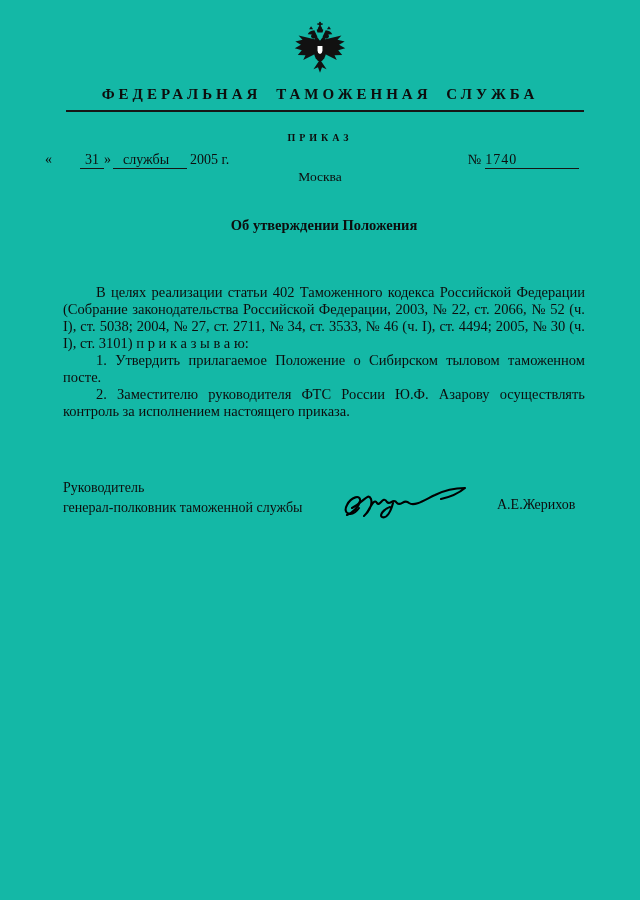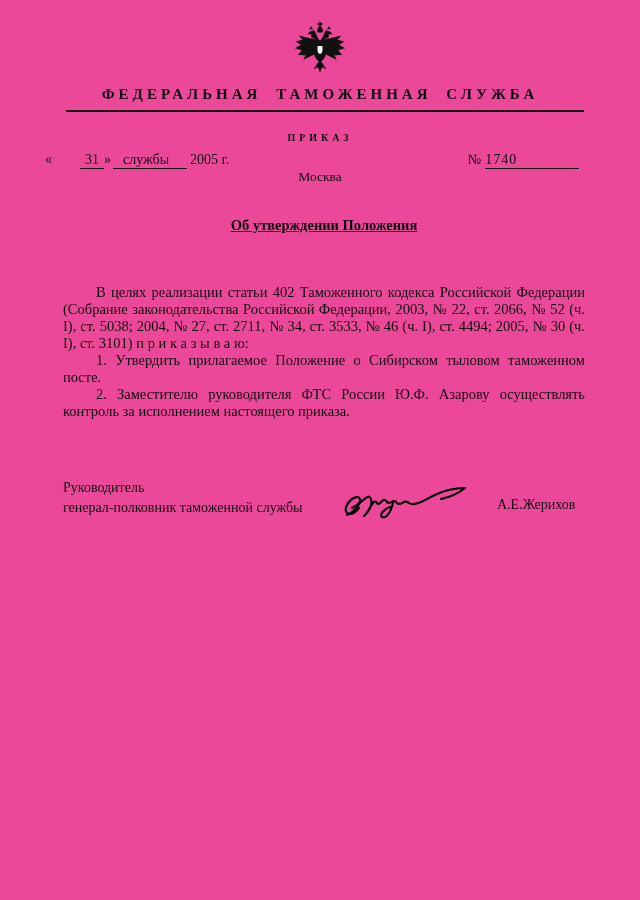--- a/index.html
+++ b/index.html
@@ -4,21 +4,21 @@
 <style>
   * { margin: 0; padding: 0; box-sizing: border-box; }
   html, body { background: #ffffff; }
   body {
     width: 640px; height: 900px;
     position: relative;
     font-family: "Liberation Serif", serif;
     color: #0d0d0d;
     overflow: hidden;
   }
-  .page { position: absolute; inset: 0; background: #ec4899; }
+  .page { position: absolute; inset: 0; background: #14b8a6; }
 
   .emblem {
     position: absolute; top: 20px; left: 50%;
     transform: translateX(-50%);
     width: 56px; height: 58px;
   }
   .emblem svg { width: 100%; height: 100%; }
 
   .org-name {
     position: absolute; top: 86px; left: 0; width: 100%;
@@ -49,21 +49,21 @@
   .num { margin-left: 4px; padding-right: 62px; letter-spacing: 1px; }
 
   .city {
     position: absolute; top: 169px; left: 0; width: 100%;
     text-align: center; font-size: 13.5px;
   }
 
   .title {
     position: absolute; top: 215px; left: 63px; width: 522px;
     text-align: center;
-    font-weight: bold; font-size: 14.5px; line-height: 20px; text-decoration: underline;
+    font-weight: bold; font-size: 14.5px; line-height: 20px;
   }
 
   .body-text {
     position: absolute; top: 284px; left: 63px; width: 522px;
     font-size: 14.5px; line-height: 17px;
     text-align: justify;
   }
   .body-text p { text-indent: 33px; }
 
   .sig-pos {

